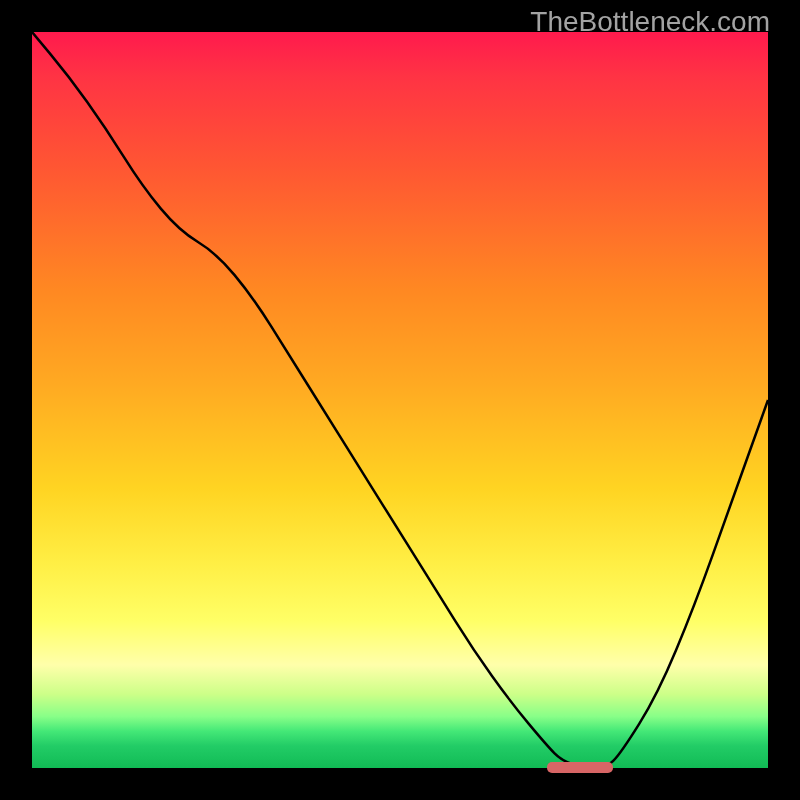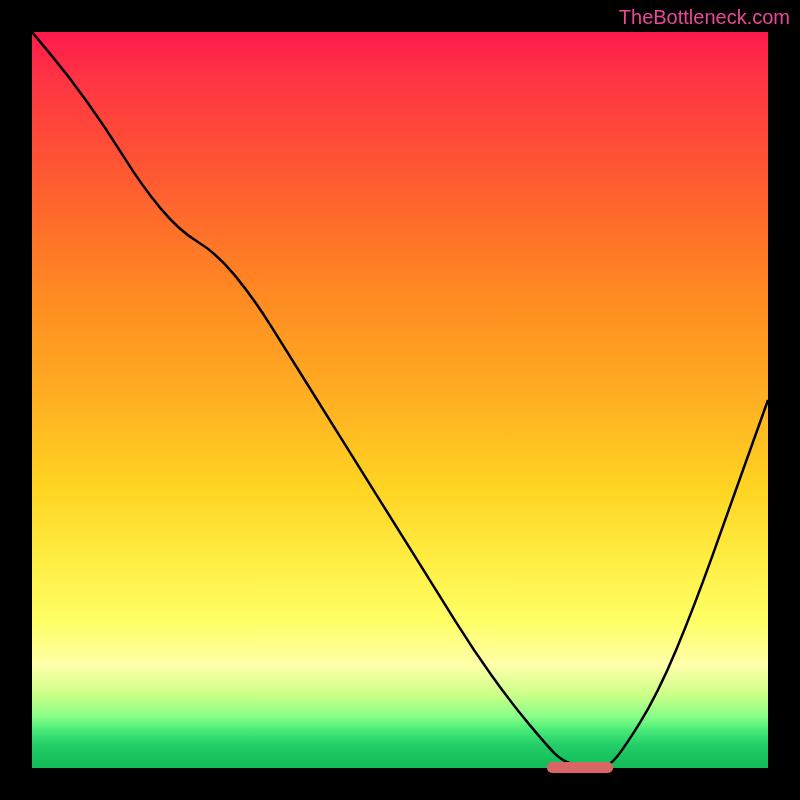--- a/index.html
+++ b/index.html
@@ -11,23 +11,23 @@
     font-family: Arial, sans-serif;
   }
   .container {
     position: relative;
     width: 800px;
     height: 800px;
   }
   .watermark {
     position: absolute;
     top: 6px;
-    right: 10px;
-    color: #ec4899;
-    font-size: 20px;
+    right: 30px;
+    color: #a3a3a3;
+    font-size: 28px;
     z-index: 10;
   }
   .plot-area {
     position: absolute;
     left: 32px;
     top: 32px;
     width: 736px;
     height: 736px;
     background: linear-gradient(to bottom,
       #ff1a4d 0%,

